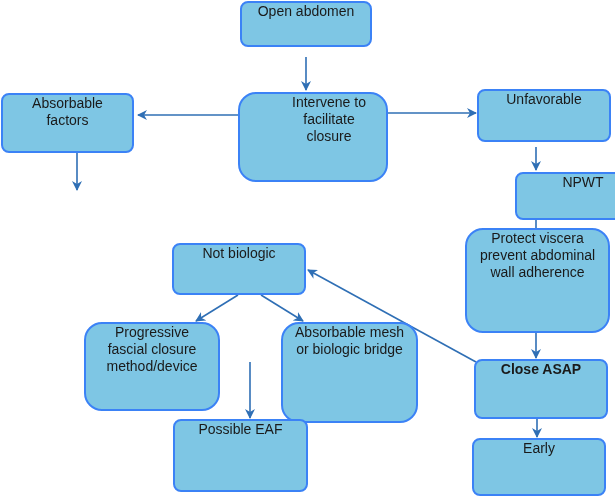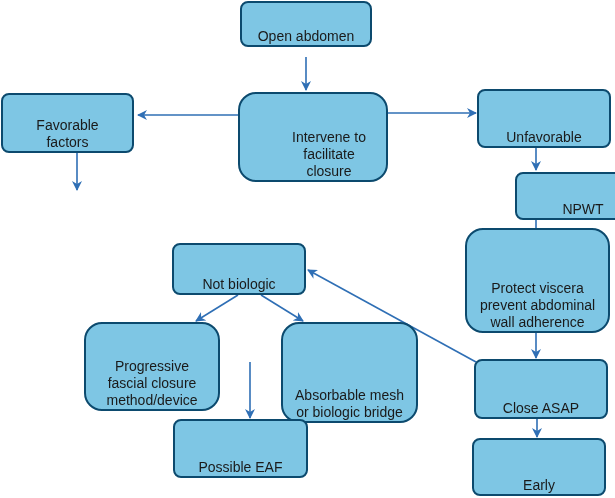--- a/index.html
+++ b/index.html
@@ -1,22 +1,22 @@
 <!DOCTYPE html>
 <html><head>
 <meta charset="utf-8">
 <style>
   html, body { margin: 0; padding: 0; background: #ffffff; }
   body { width: 615px; height: 498px; position: relative; overflow: hidden;
          font-family: "Liberation Sans", sans-serif; }
   #canvas { position: absolute; left: 0; top: 0; width: 615px; height: 498px; }
   .node {
     position: absolute; box-sizing: border-box;
-    background: #7ec6e4; border: 2px solid #0c4a6e;
-    display: flex; align-items: flex-end; justify-content: center; text-align: center;
+    background: #7ec6e4; border: 2px solid #3b82f6;
+    display: flex; align-items: flex-start; justify-content: center; text-align: center;
     color: #1a1a1a; font-size: 14px; line-height: 17px;
   }
   .node span { display: block; }
   .r8 { border-radius: 8px; }
   .r16 { border-radius: 18px; }
   svg { position: absolute; left: 0; top: 0; }
 </style>
 </head>
 <body>
 
@@ -44,53 +44,53 @@
 
   <div class="node r8" style="left:240px;top:1px;width:132px;height:46px;">
     <span>Open abdomen</span>
   </div>
 
   <div class="node r16" style="left:238px;top:92px;width:150px;height:90px;padding-left:32px;">
     <span style="width:90px;">Intervene to facilitate closure</span>
   </div>
 
   <div class="node r8" style="left:1px;top:93px;width:133px;height:60px;">
-    <span style="width:80px;">Favorable factors</span>
+    <span style="width:80px;">Absorbable factors</span>
   </div>
 
 
-  <div class="node r8" style="left:477px;top:89px;width:134px;height:59px;">
+  <div class="node r8" style="left:477px;top:89px;width:134px;height:53px;">
     <span>Unfavorable</span>
   </div>
 
   <div class="node r8" style="left:468px;top:172px;width:136px;height:48px;margin-left:47px;">
     <span>NPWT</span>
   </div>
 
   <div class="node r16" style="left:465px;top:228px;width:145px;height:105px;">
     <span style="width:120px;">Protect viscera prevent abdominal wall adherence</span>
   </div>
 
-  <div class="node r8" style="left:474px;top:359px;width:134px;height:60px;">
+  <div class="node r8" style="left:474px;top:359px;width:134px;height:60px;font-weight:bold;">
     <span>Close ASAP</span>
   </div>
 
   <div class="node r8" style="left:472px;top:438px;width:134px;height:58px;">
     <span>Early</span>
   </div>
 
   <div class="node r8" style="left:172px;top:243px;width:134px;height:52px;">
     <span>Not biologic</span>
   </div>
 
   <div class="node r16" style="left:84px;top:322px;width:136px;height:89px;">
     <span style="width:115px;">Progressive fascial closure method/device</span>
   </div>
 
   <div class="node r16" style="left:281px;top:322px;width:137px;height:101px;">
     <span style="width:115px;">Absorbable mesh or biologic bridge</span>
   </div>
 
-  <div class="node r8" style="left:173px;top:419px;width:135px;height:59px;">
+  <div class="node r8" style="left:173px;top:419px;width:135px;height:73px;">
     <span>Possible EAF</span>
   </div>
 
 </div>
 
 </body></html>

